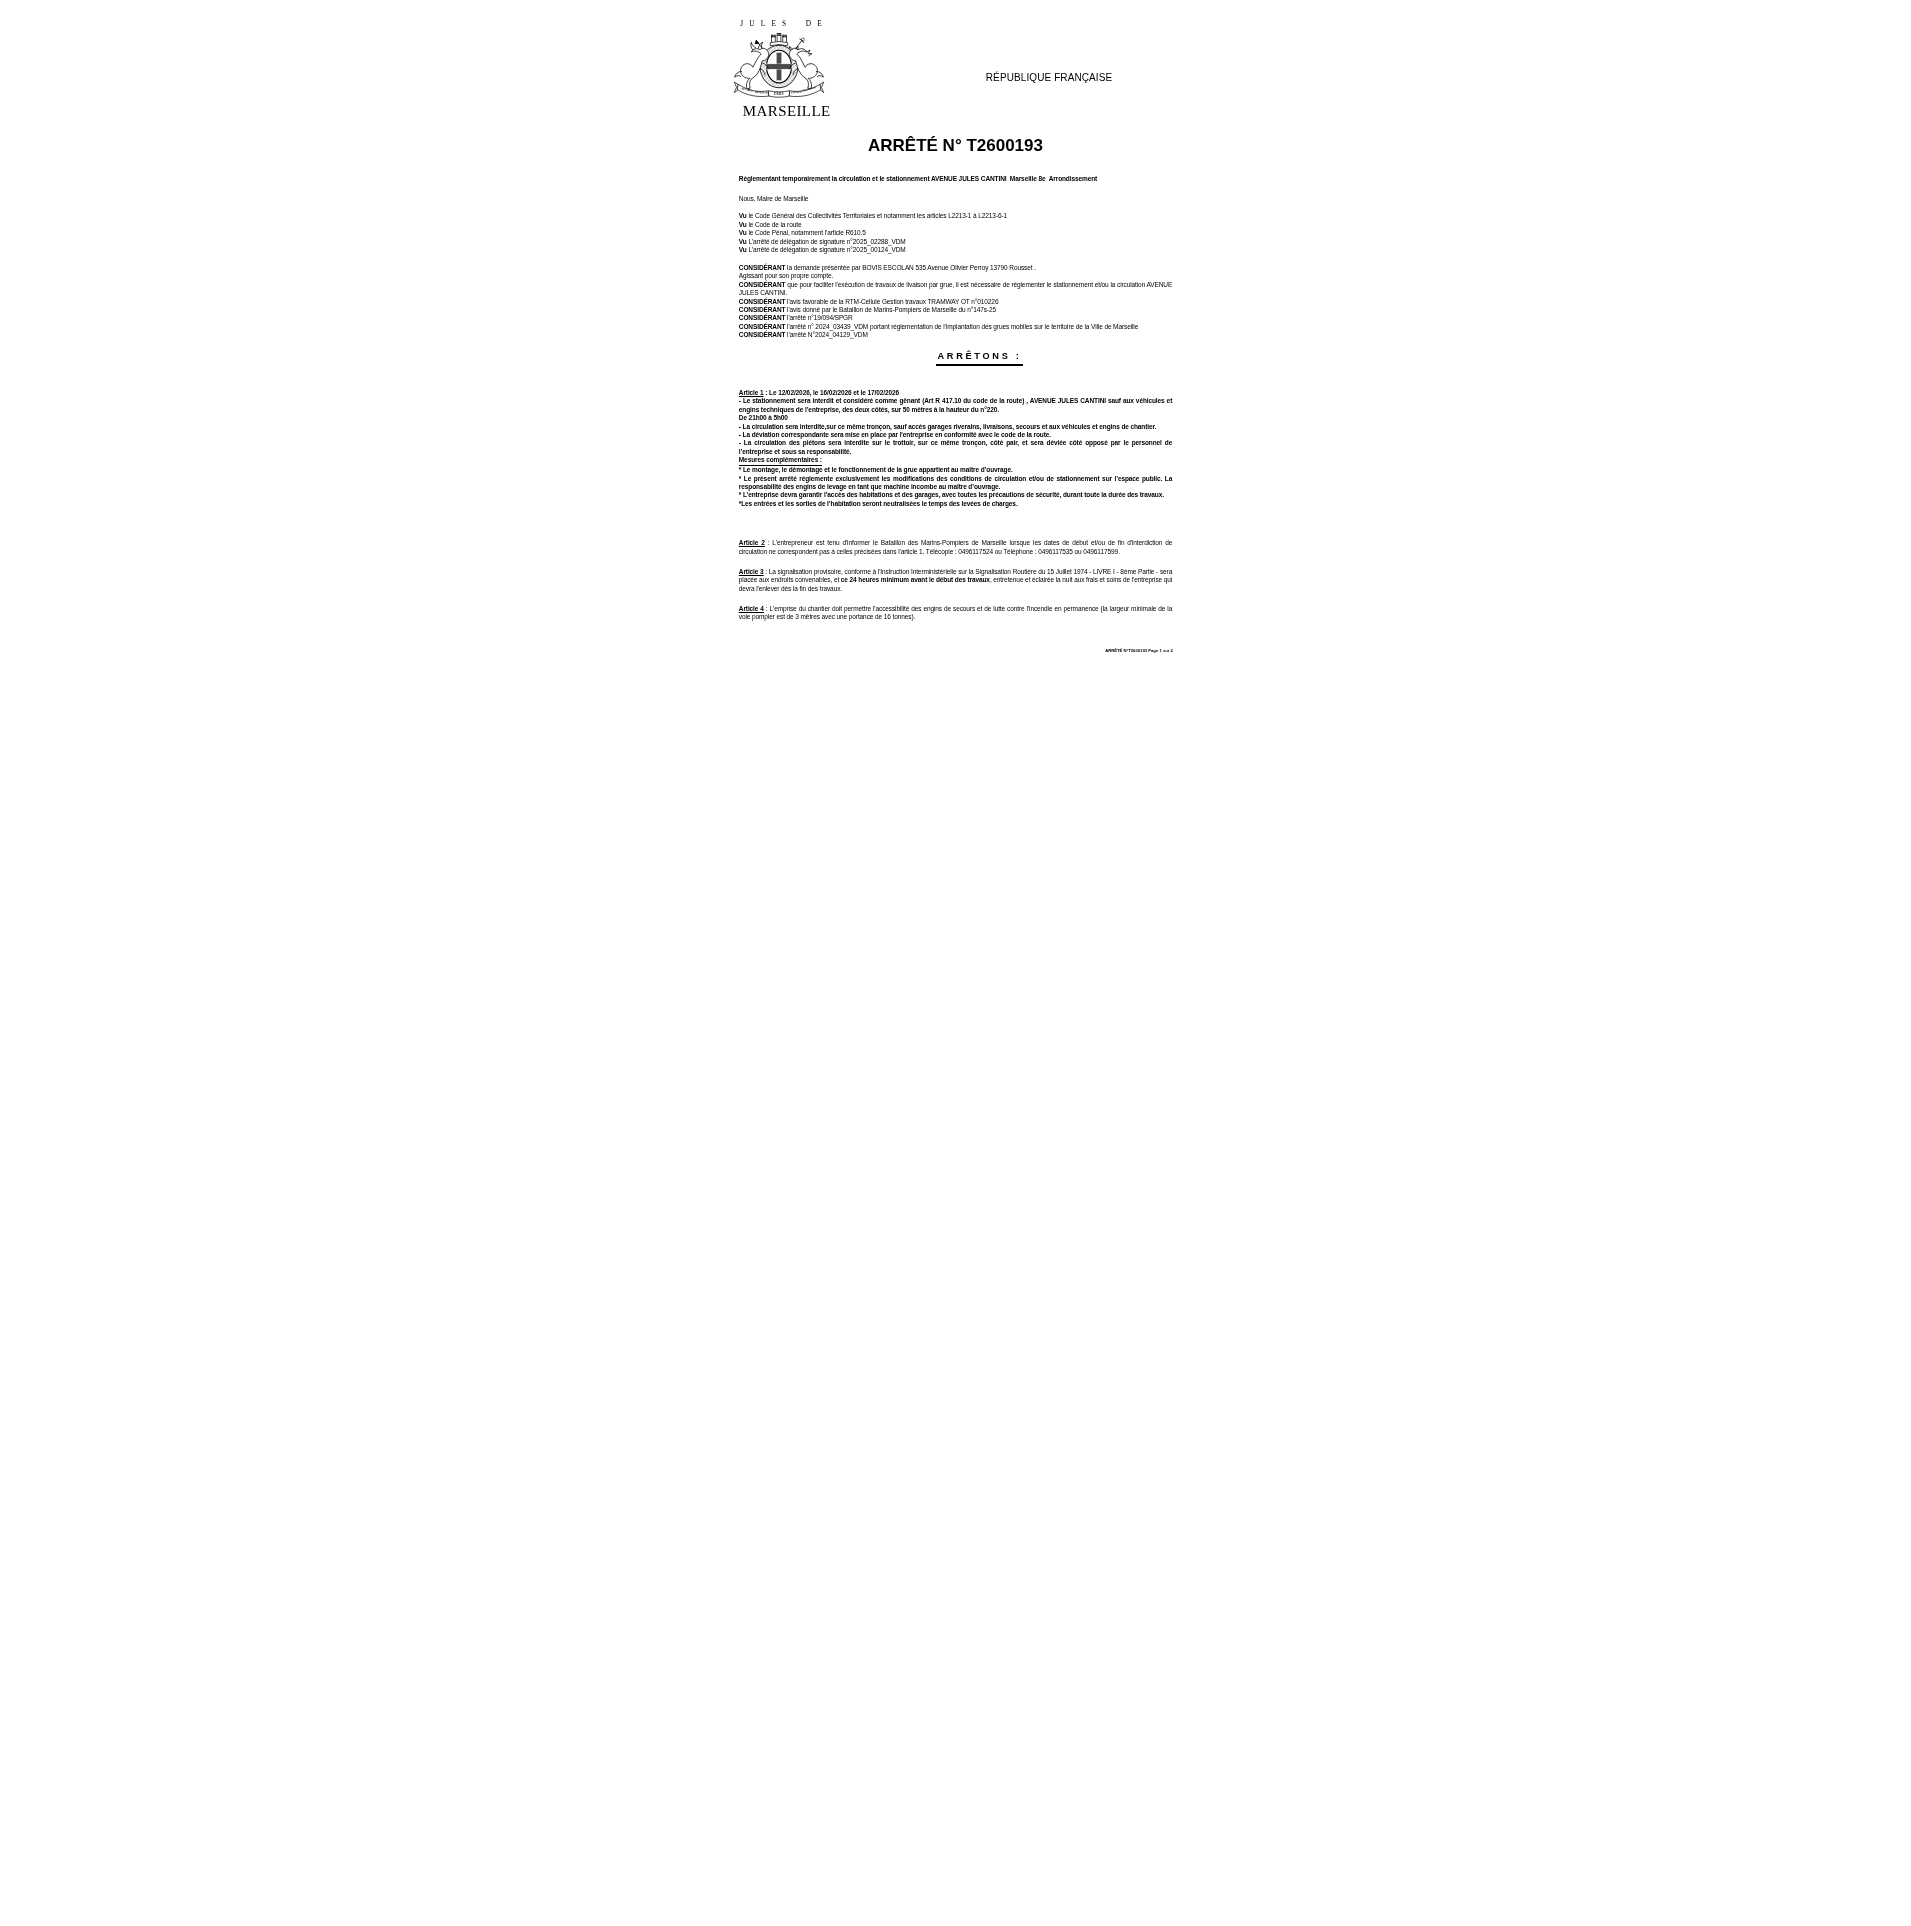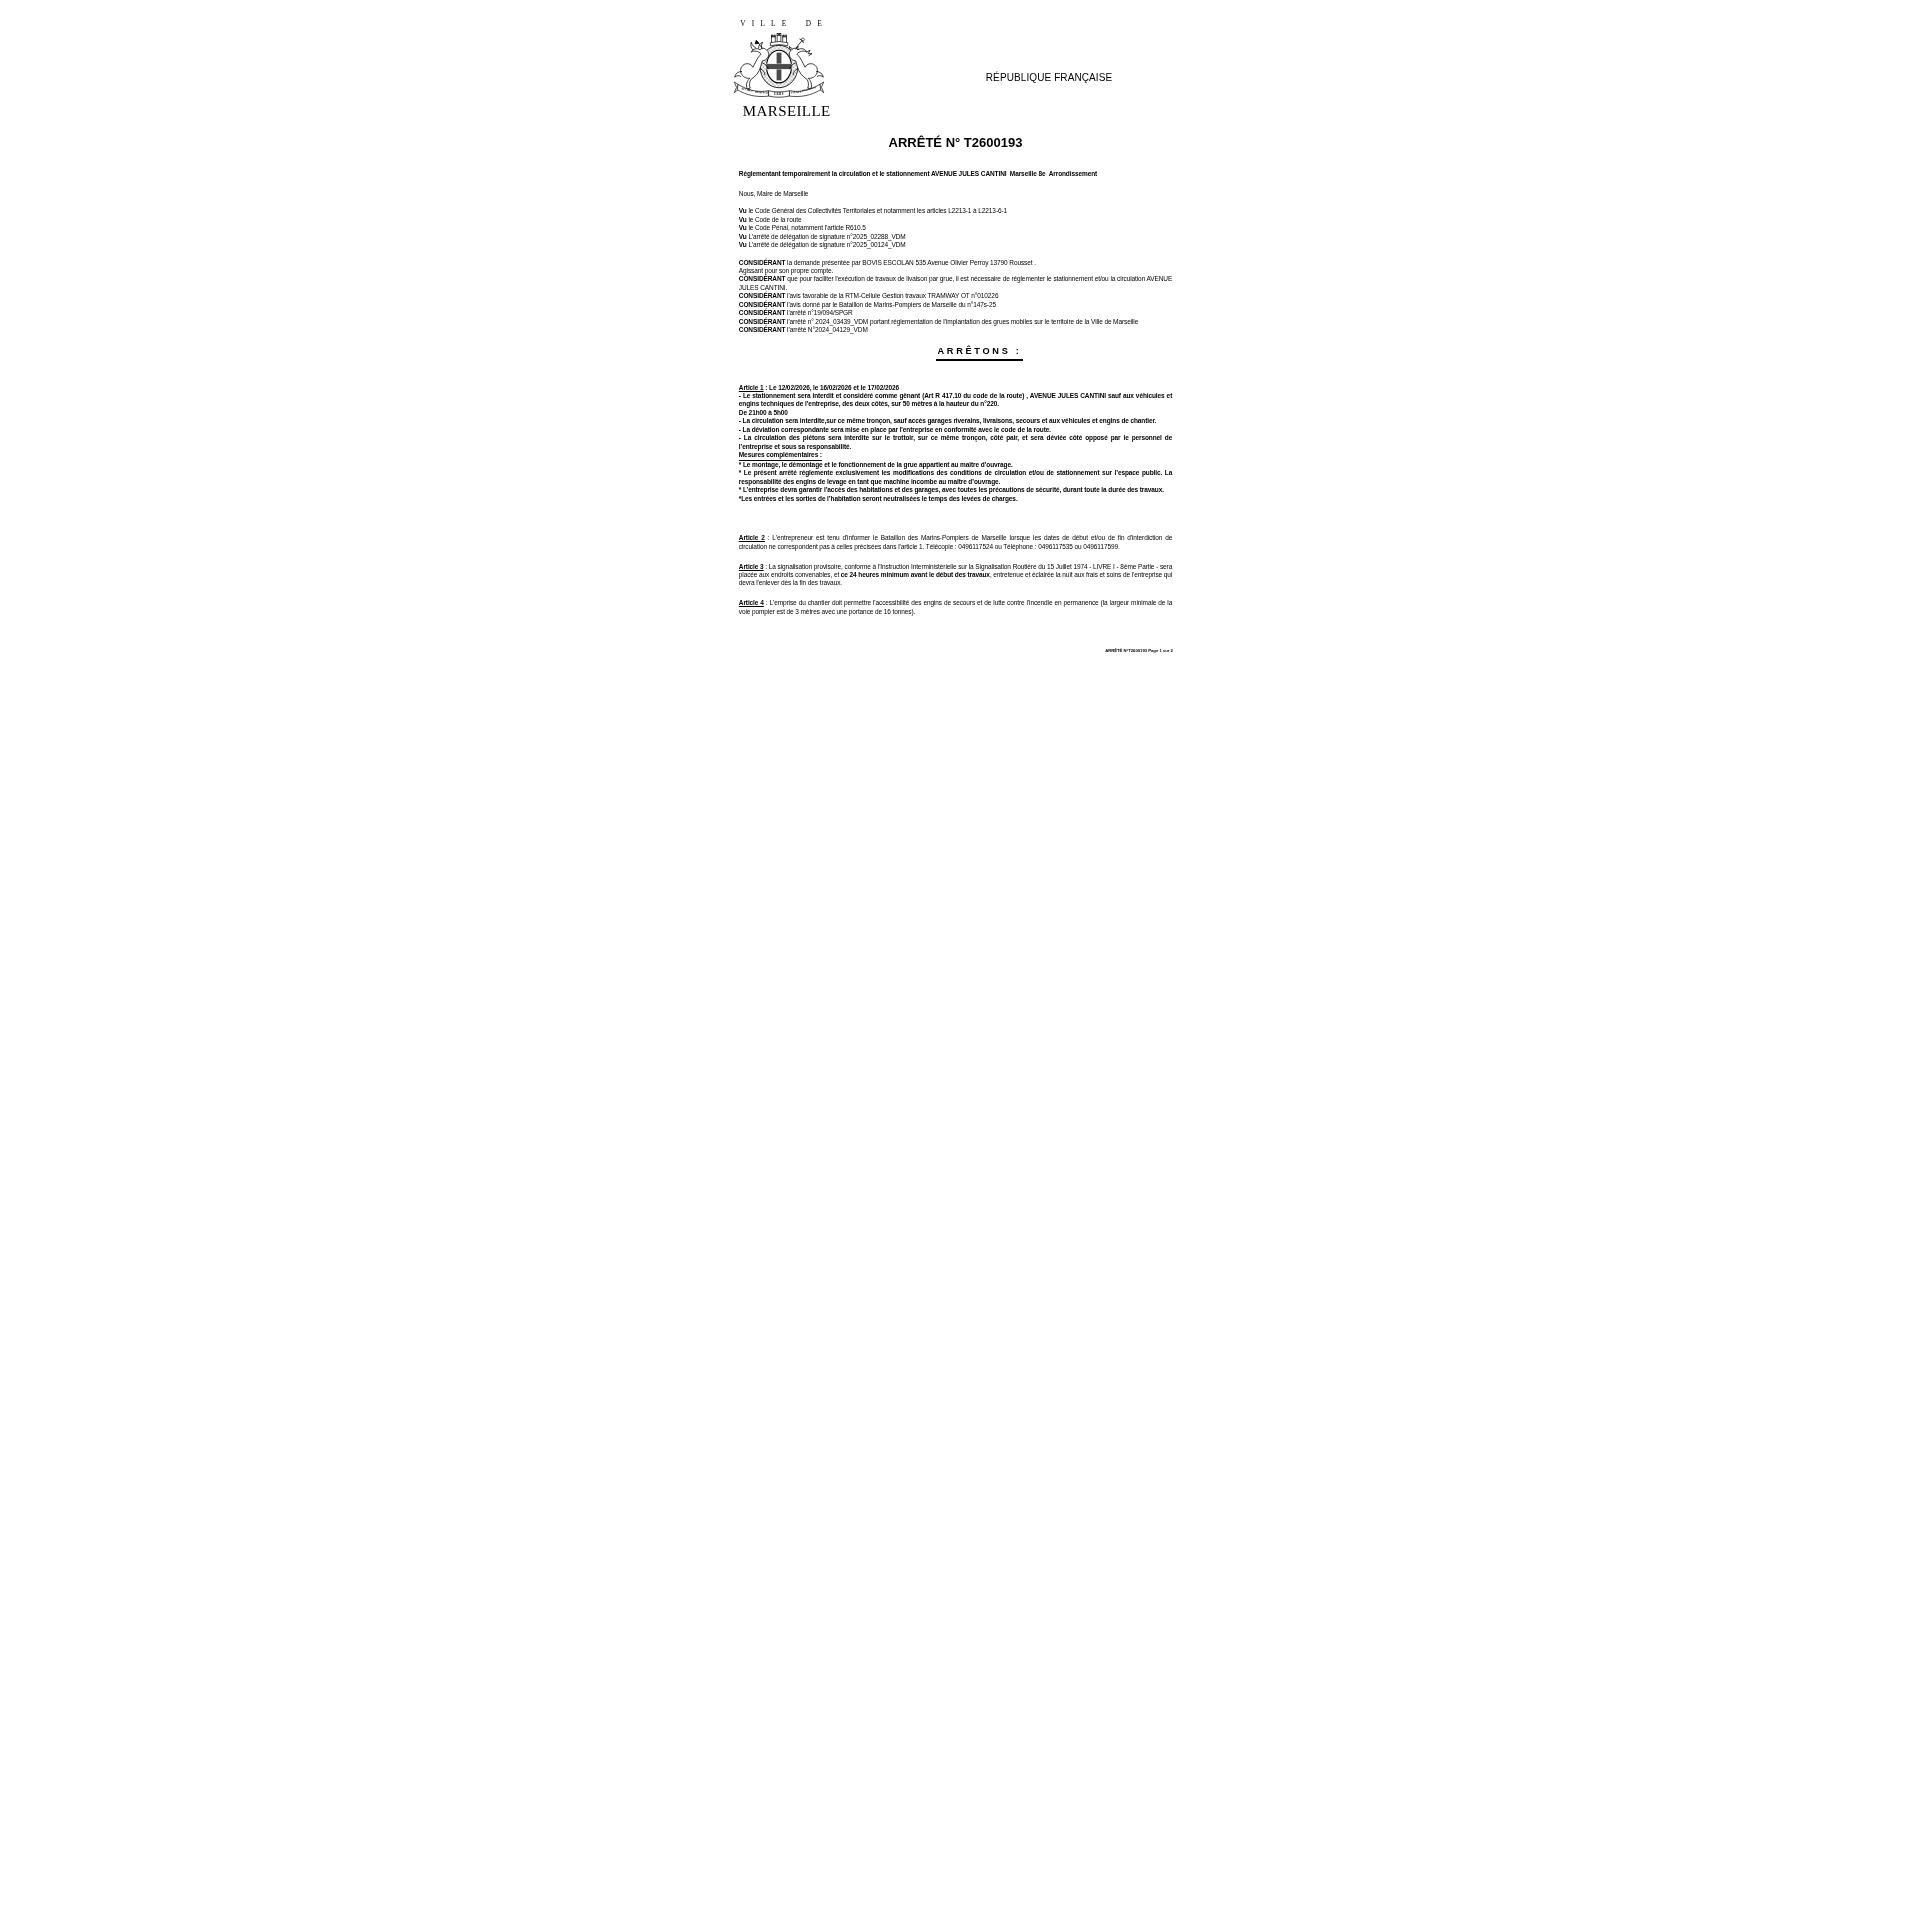--- a/index.html
+++ b/index.html
@@ -14,21 +14,21 @@
   
   .header{position:relative;height:97px;}
   .ville-de{font-family:"Liberation Serif","DejaVu Serif",serif;font-size:7.3px;
             letter-spacing:6.2px;word-spacing:5.4px;margin-left:1.5px;}
   .emblem{display:block;margin:0.8px 0 0 -5.4px;}
   .city{font-family:"Liberation Serif","DejaVu Serif",serif;font-size:15px;
         letter-spacing:0.4px;margin-top:0.8px;margin-left:4px;}
   .republique{position:absolute;left:247px;top:52px;font-size:10px;letter-spacing:0.1px;}
 
   
-  .title{margin-top:19px;text-align:center;font-size:13px;font-weight:bold;letter-spacing:0;}
+  .title{margin-top:19px;text-align:center;font-size:17px;font-weight:bold;letter-spacing:0;}
   .subtitle{margin-top:17.7px;font-weight:bold;white-space:pre-wrap;}
   .intro{margin-top:11.6px;}
 
   .vu-block{margin-top:9.2px;}
   .cons-block{margin-top:9.2px;}
   .cons-block p,.vu-block p{text-align:justify;}
 
   .arretons-wrap{margin-top:11.6px;text-align:center;}
   .arretons{display:inline-block;font-weight:bold;font-size:9.2px;letter-spacing:2.7px;
             border-bottom:2.3px solid #000;padding:0 1.5px 1.2px 1.5px;margin-left:48px;}
@@ -45,21 +45,21 @@
 
   svg text{font-family:"Liberation Serif","DejaVu Serif",serif;font-weight:bold;fill:#000;}
 </style>
 </head>
 <body>
 
 <div class="page">
   <div class="doc">
 
     <div class="header">
-      <div class="ville-de">VILLE DE</div>
+      <div class="ville-de">JULES DE</div>
 
       <svg class="emblem" width="92" height="72" viewBox="0 0 240 190" aria-hidden="true" style="font-size:17px">
         <defs>
           <pattern id="ch" width="7" height="7" patternUnits="userSpaceOnUse" patternTransform="rotate(45)">
             <rect width="7" height="7" fill="#fff"></rect>
             <line x1="0" y1="0" x2="0" y2="7" stroke="#000" stroke-width="0.8"></line>
             <line x1="0" y1="0" x2="7" y2="0" stroke="#000" stroke-width="0.8"></line>
           </pattern>
           <path id="beastbody" d="M73 66 C66 58 54 56 47 61 C50 52 62 49 70 55 C74 50 80 49 84 53 C92 57 95 66 91 74 C88 80 82 84 76 84 L72 98 C68 114 58 126 46 133 C42 139 41 148 44 156 L36 158 C32 148 35 137 43 130 C33 131 24 126 20 117 C16 107 21 95 32 92 C40 90 48 94 51 101 L60 84 C63 77 68 71 73 66 Z"></path>
         </defs>

